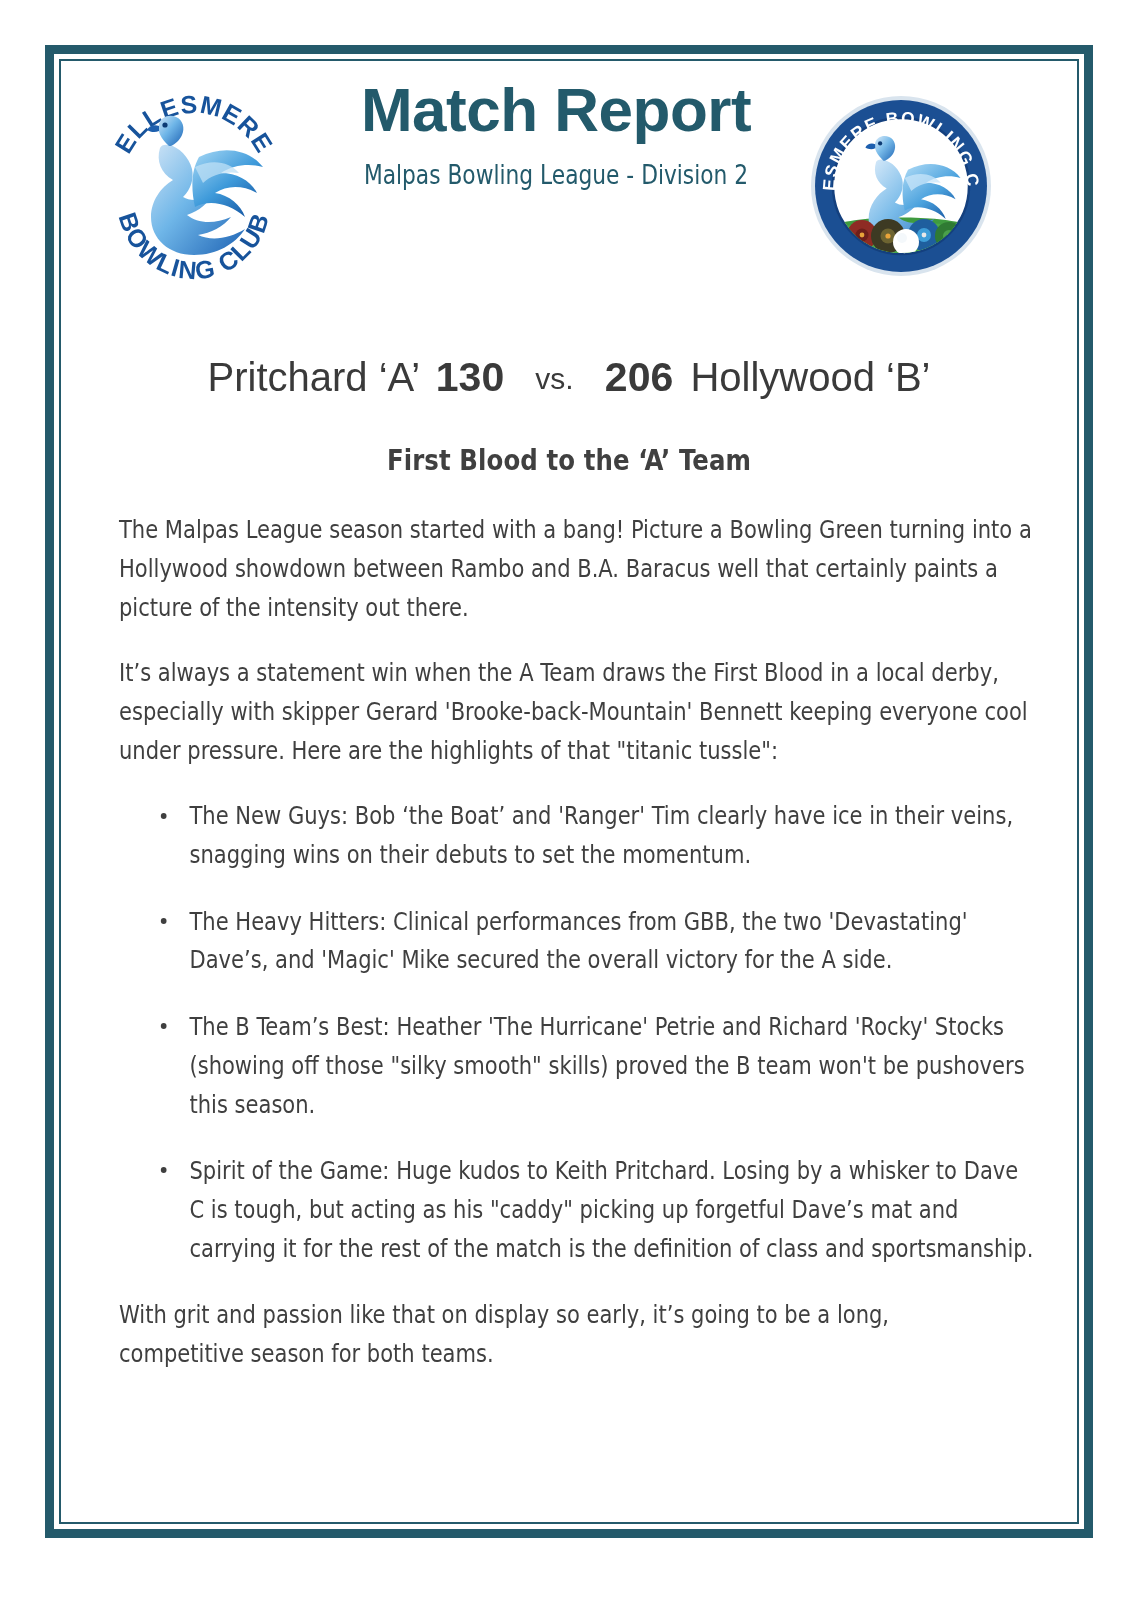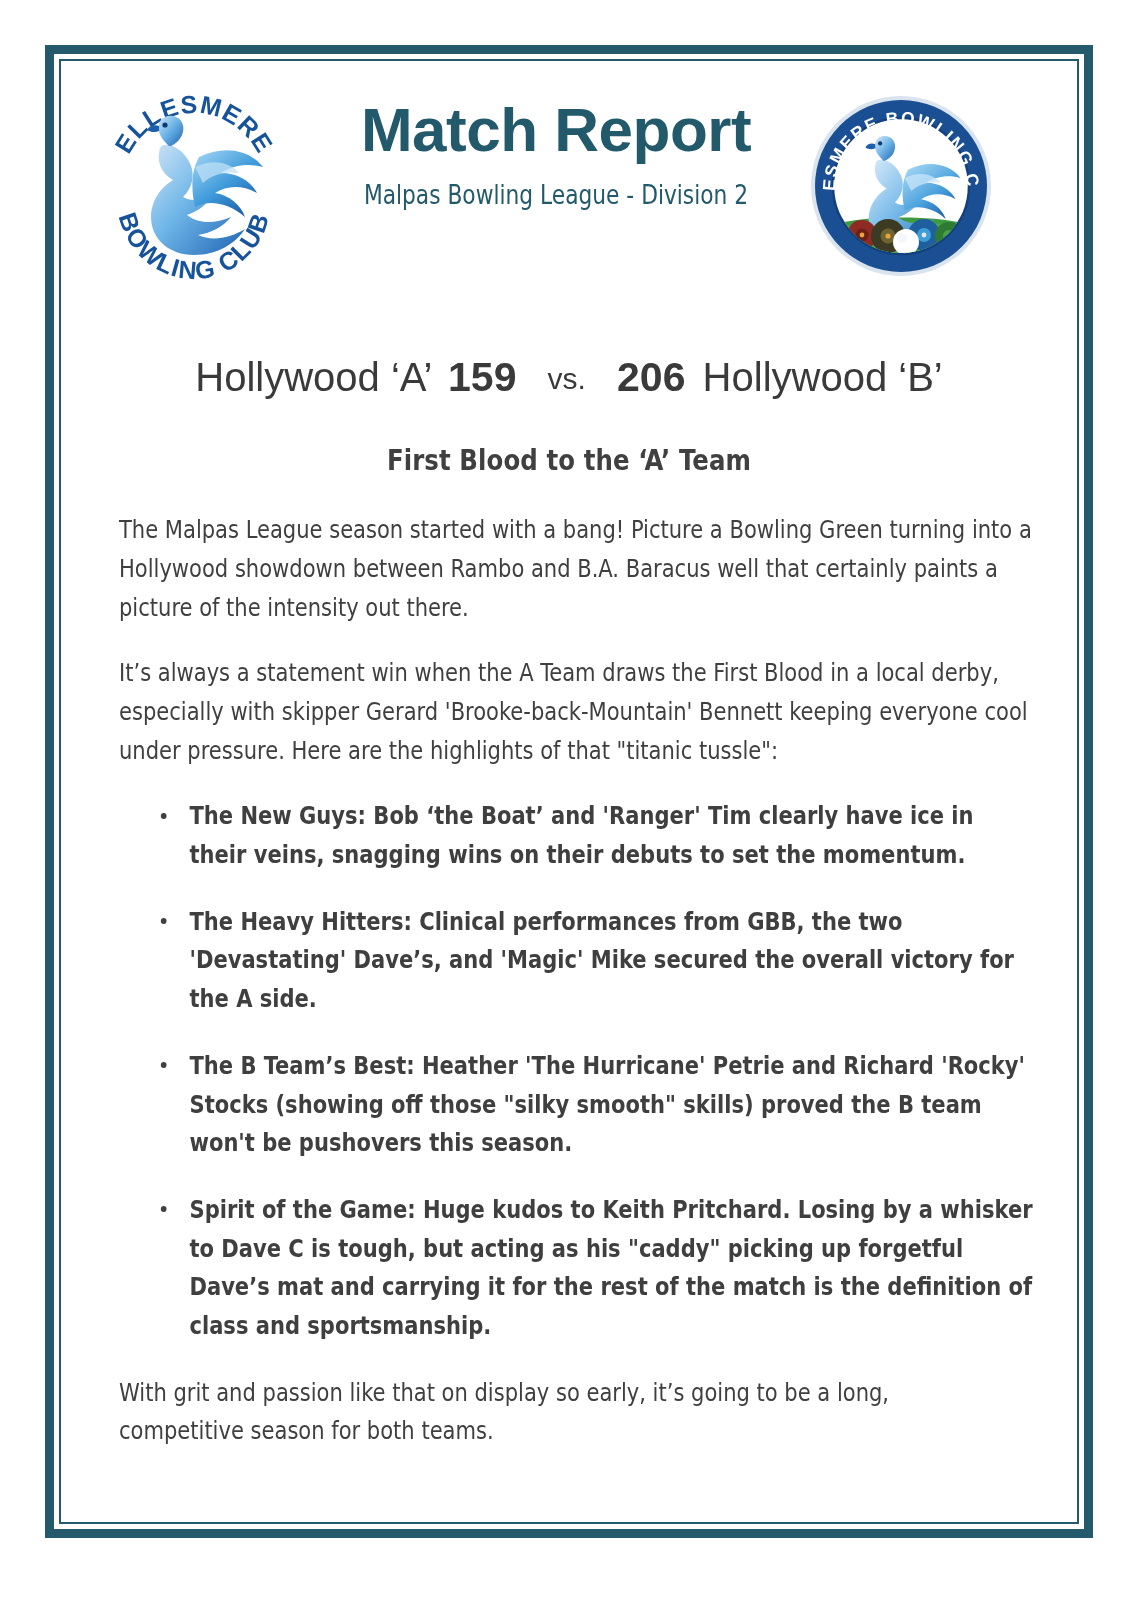--- a/index.html
+++ b/index.html
@@ -68,21 +68,21 @@
 
   .header-center {
     position: absolute;
     left: 250px;
     top: 0;
     width: 490px;
     text-align: center;
   }
   .doc-title {
     margin: 0;
-    padding-top: 38px;
+    padding-top: 18px;
     font-family: "Liberation Sans", sans-serif;
     font-size: 62px;
     font-weight: bold;
     color: #235a6b;
     letter-spacing: -0.5px;
     line-height: 1;
   }
   .doc-date {
     margin: 0;
     padding-top: 26px;
@@ -150,21 +150,20 @@
   }
   .article p {
     margin: 0 0 27px 0;
     transform: scaleX(0.955);
     transform-origin: left center;
   }
   .article ul {
     list-style: none;
     margin: 16px 0 16px 0;
     padding: 0 0 0 38px;
-    font-weight: bold;
   }
   .article li {
     position: relative;
     margin: 0 0 28px 0;
     padding-left: 34px;
     transform: scaleX(0.955);
     transform-origin: left center;
   }
   .article li .bullet-dot {
     position: absolute;
@@ -304,22 +303,22 @@
                 <circle cx="143" cy="149" r="2.2" fill="#e8d23a"></circle>
                 <circle cx="100" cy="155" r="13" fill="#ffffff"></circle>
                 <circle cx="96" cy="151" r="5" fill="#f4f8fb"></circle>
               </g>
             </g>
           </svg>
         </div>
       </div>
 
       <div class="scoreline">
-        <span class="team">Hollywood ‘A’</span>
-        <span class="score">159</span>
+        <span class="team">Pritchard ‘A’</span>
+        <span class="score">130</span>
         <span class="vs">vs.</span>
         <span class="score">206</span>
         <span class="team">Hollywood ‘B’</span>
       </div>
 
       <div class="subhead">First Blood to the ‘A’ Team</div>
 
       <div class="article">
         <p>The Malpas League season started with a bang! Picture a Bowling Green turning into a Hollywood showdown between Rambo and B.A. Baracus well that certainly paints a picture of the intensity out there.</p>
         <p>It’s always a statement win when the A Team draws the First Blood in a local derby, especially with skipper Gerard 'Brooke-back-Mountain' Bennett keeping everyone cool under pressure. Here are the highlights of that "titanic tussle":</p>

